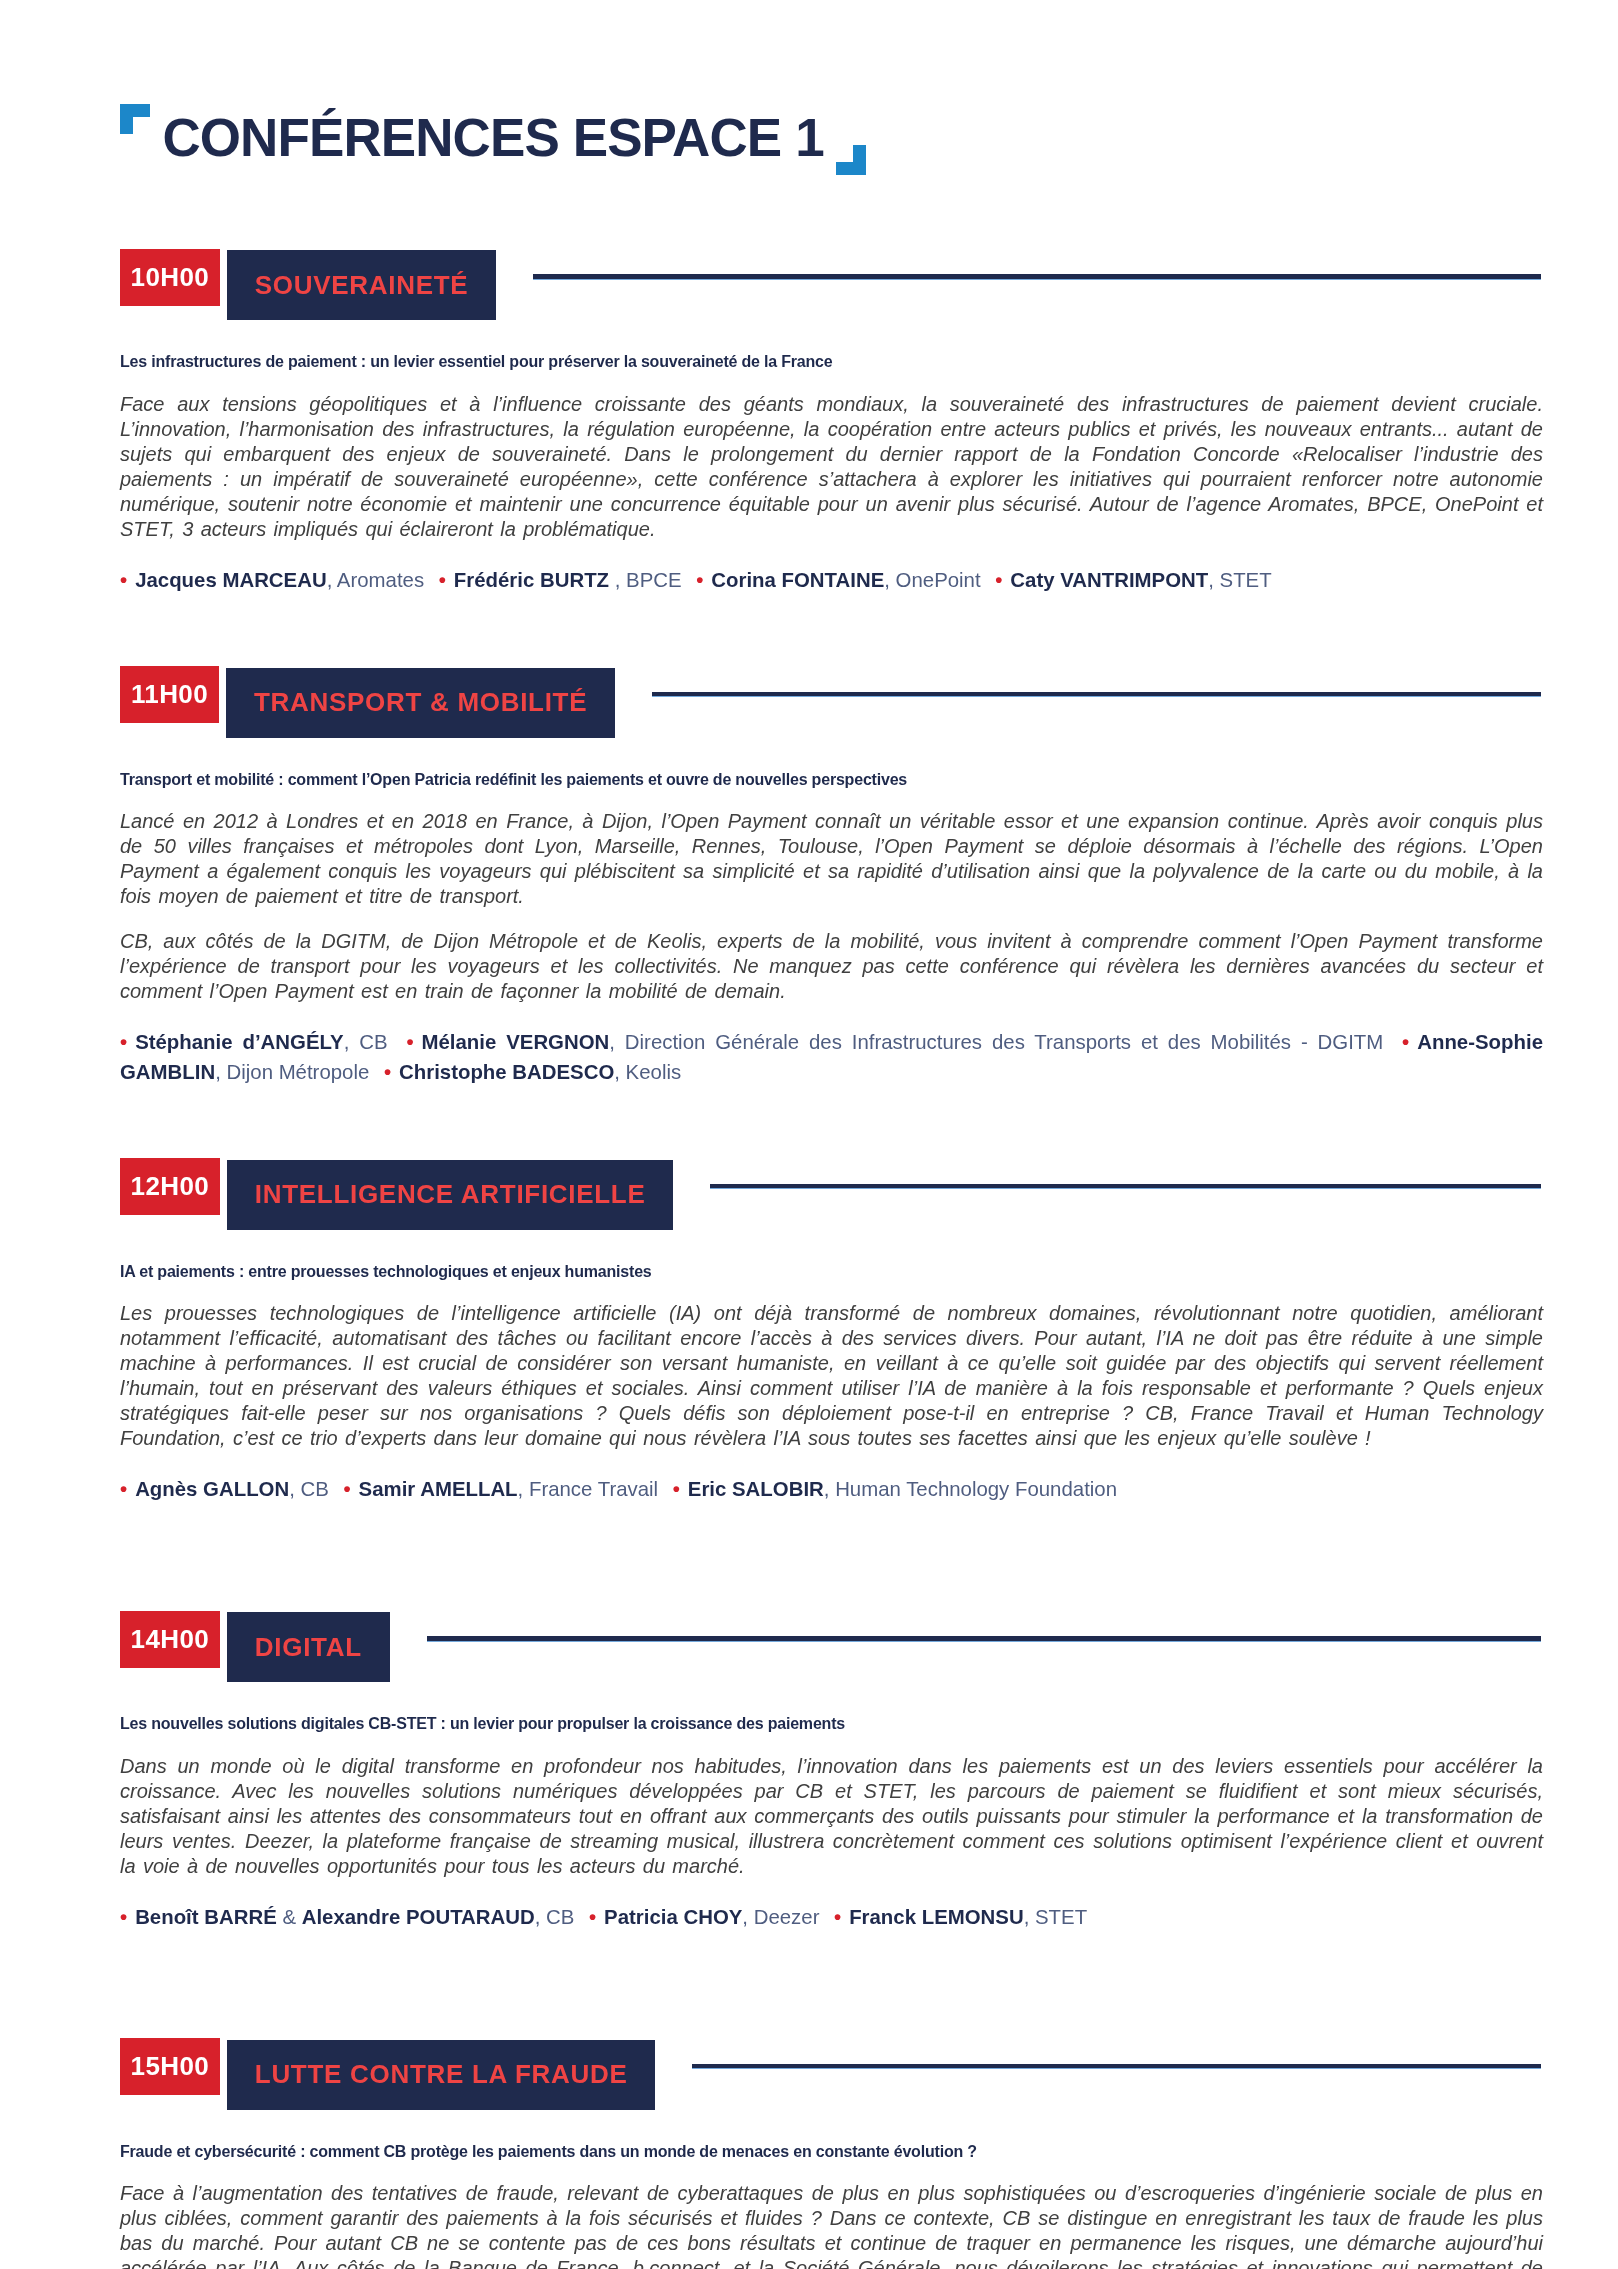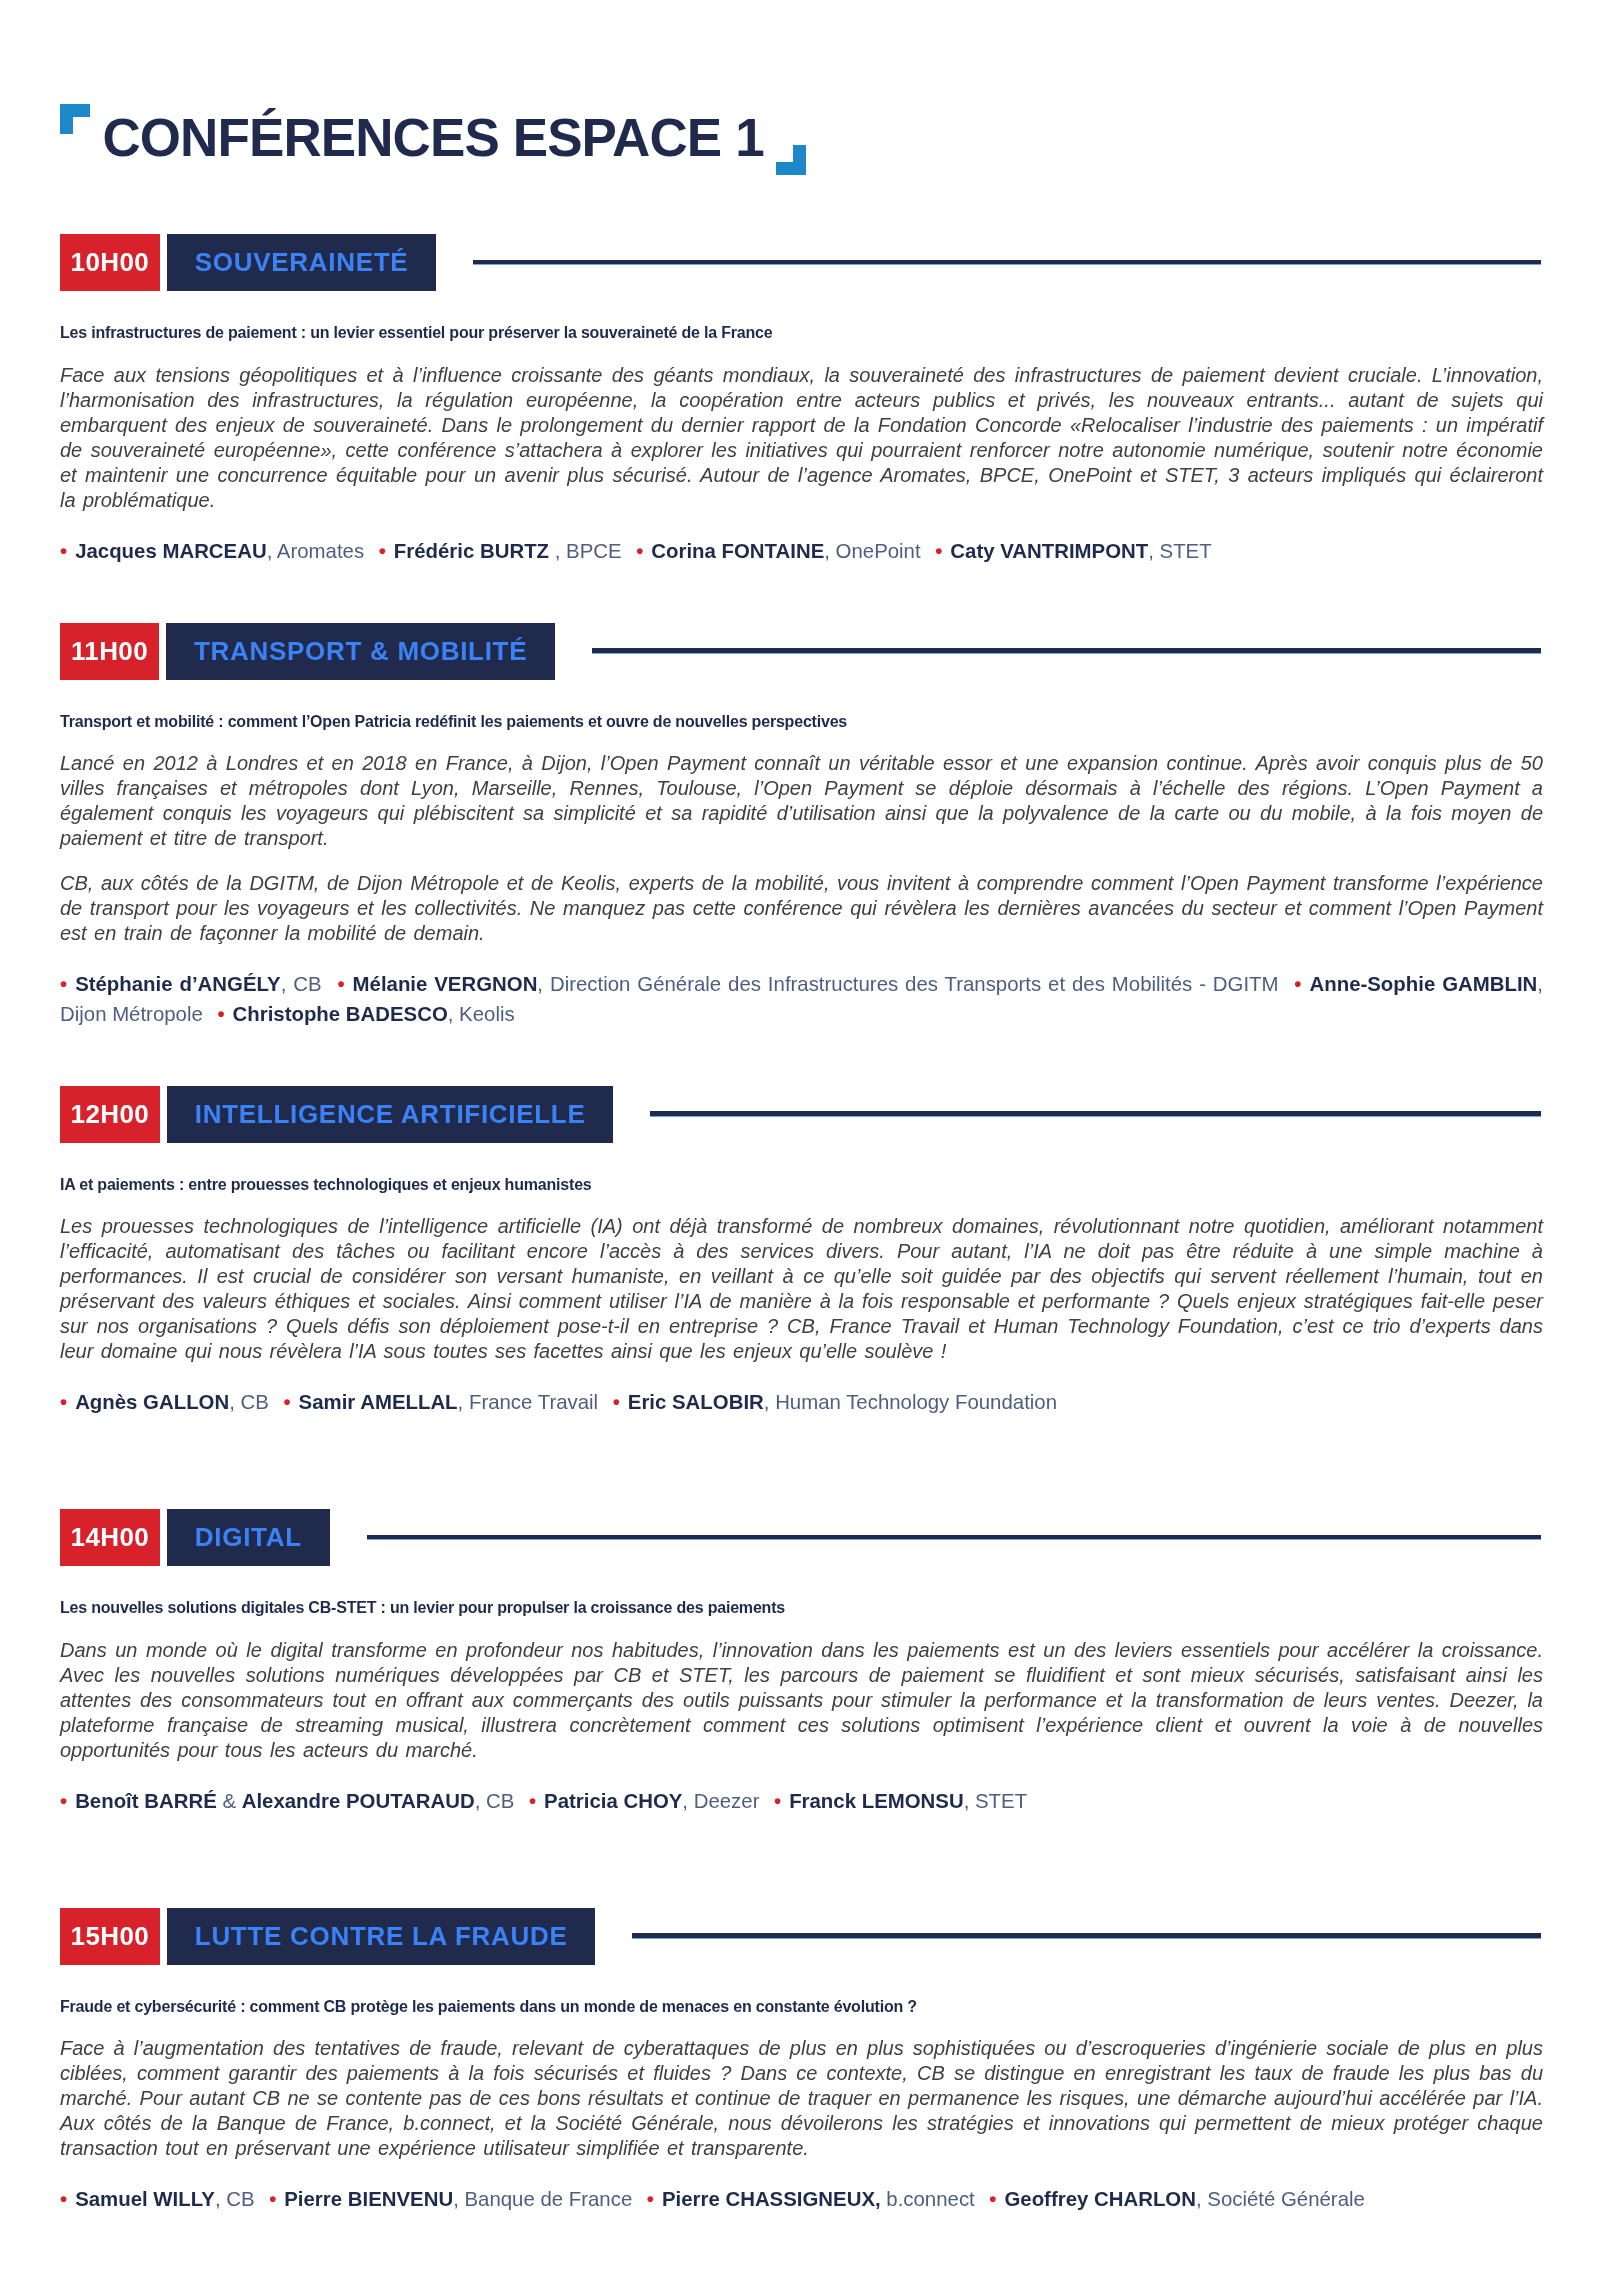--- a/index.html
+++ b/index.html
@@ -2,21 +2,21 @@
 <html lang="fr" style="font-size:14px"><head>
 <meta charset="utf-8">
 <style>
   html,body{margin:0;padding:0;background:#fff;}
   body{font-family:"Liberation Sans",sans-serif;}
   .page{
     position:relative;
     width:1618px;height:2270px;
     margin:0 auto;background:#ffffff;
     box-sizing:border-box;
-    padding:99px 75px 35px 60px;
+    padding:99px 75px 35px 120px;
     overflow:hidden;
   }
   
   .title-row{display:flex;align-items:flex-start;margin-bottom:59px;}
   .bracket-tl{
     width:30px;height:30px;margin-top:5.3px;margin-right:12.4px;
     border-top:13.3px solid var(--lblue);
     border-left:13.3px solid var(--lblue);
     box-sizing:border-box;flex:0 0 auto;
   }
@@ -35,24 +35,24 @@
   .session:first-of-type{margin-top:0;}
   .session.gap-lg{margin-top:92px;}
   .session-header{display:flex;align-items:center;}
   .time-badge{
     flex:0 0 auto;background:var(--red);color:#fff;
     font-weight:bold;font-size:26px;letter-spacing:0.4px;
     height:57px;min-width:99px;display:flex;align-items:center;justify-content:center;
     padding:0 10.6px;box-sizing:border-box;
   }
   .category-badge{
-    flex:0 0 auto;background:var(--navy);color:#3b82f6;
+    flex:0 0 auto;background:var(--navy);color:#ef4444;
     font-weight:bold;font-size:26px;letter-spacing:0.7px;
-    height:57px;display:flex;align-items:center;justify-content:center;
-    padding:0 28px;margin-left:7px;box-sizing:border-box;
+    height:70px;display:flex;align-items:center;justify-content:center;
+    padding:0 28px;margin-left:7px;box-sizing:border-box;margin-top:16px;
   }
   .session-rule{
     flex:1 1 auto;height:4.4px;background:var(--navy);
     border-bottom:1.8px solid #74a9dc;
     margin-left:37px;margin-right:1.8px;
   }
   .session-title{
     font-size:16px;font-weight:bold;color:var(--navy);
     letter-spacing:-0.2px;line-height:1.25;
     margin:32px 0 0 0;

